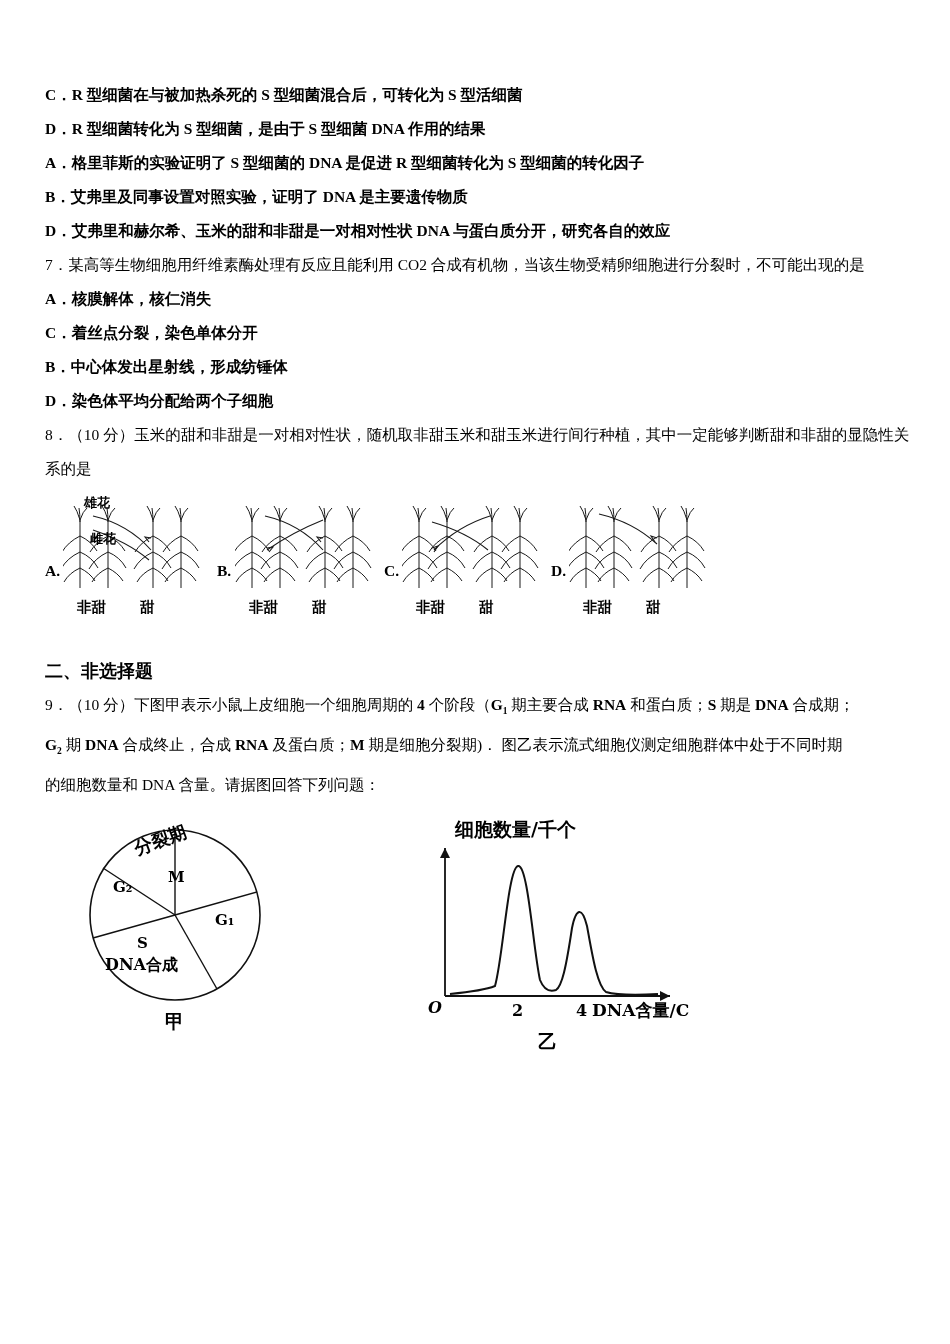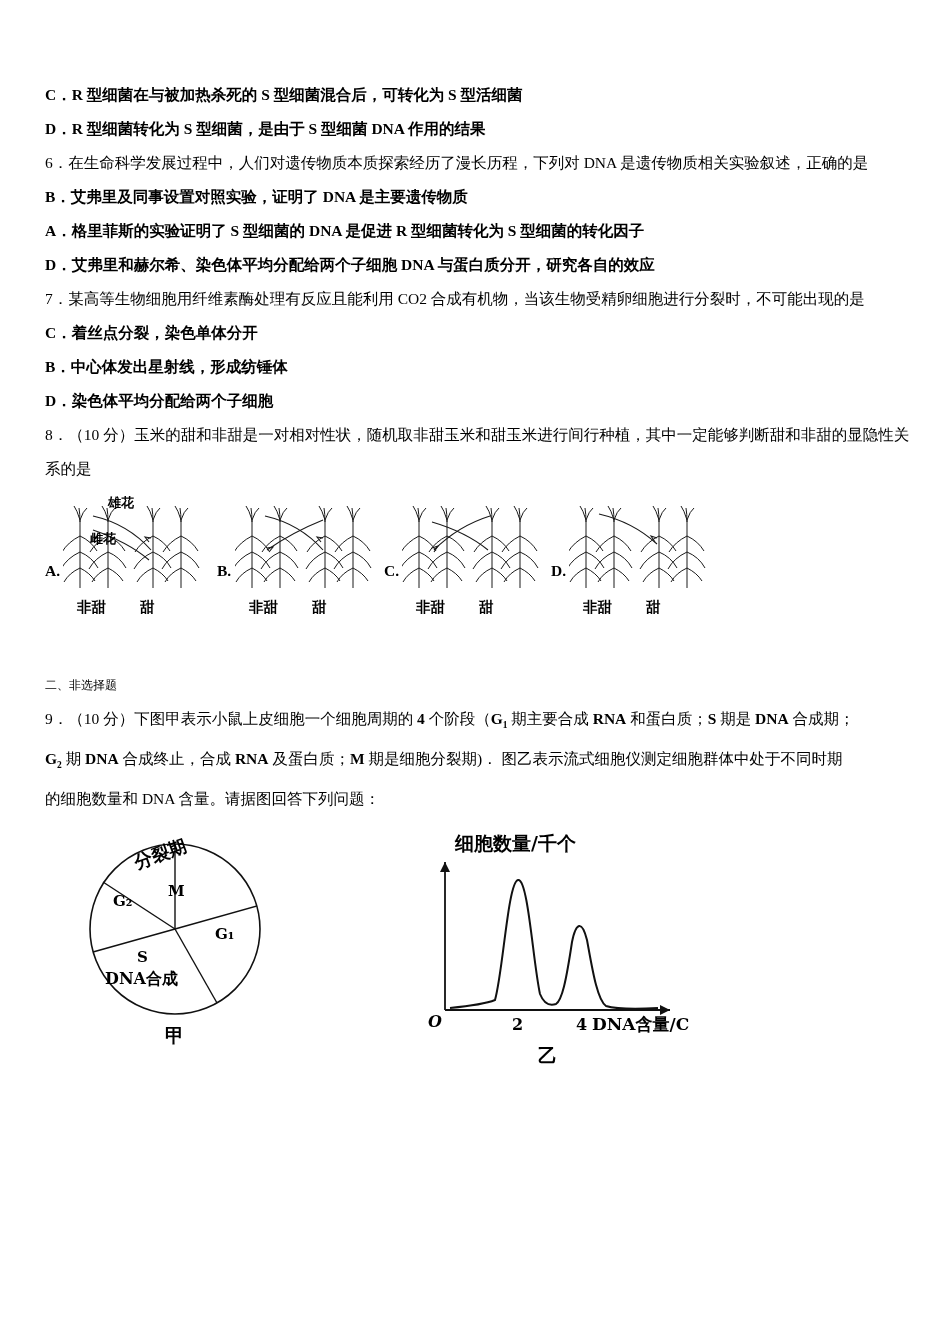--- a/index.html
+++ b/index.html
@@ -94,23 +94,24 @@
     left: 95px;
   }
   .xiong, .ci {
     position: absolute;
     font-size: 13px;
     font-weight: bold;
   }
 
   
   .section-title {
-    font-size: 12px;
+    font-size: 18px;
     line-height: 34px;
-    margin-top: 38px;
+    margin-top: 24px;
+    font-weight: bold;
   }
 
   
   .diagram-block {
     position: relative;
     height: 255px;
     margin-top: 18px;
   }
   .pie-wrap {
     position: absolute;
@@ -129,35 +130,35 @@
 <div class="page">
   <div class="content">
 
     <div class="opt">
       <span class="lbl">C．</span><span>R 型细菌在与被加热杀死的 S 型细菌混合后，可转化为 S 型活细菌</span>
     </div>
     <div class="opt">
       <span class="lbl">D．</span><span>R 型细菌转化为 S 型细菌，是由于 S 型细菌 DNA 作用的结果</span>
     </div>
 
-    <div class="q">
-      <span class="qnum">6．</span><span>在生命科学发展过程中，人们对遗传物质本质探索经历了漫长历程，下列对 DNA 是遗传物质相关实验叙述，正确的是</span>
+    <div class="opt">
+      <span class="lbl">A．</span><span>格里菲斯的实验证明了 S 型细菌的 DNA 是促进 R 型细菌转化为 S 型细菌的转化因子</span>
     </div>
     <div class="opt">
       <span class="lbl">B．</span><span>艾弗里及同事设置对照实验，证明了 DNA 是主要遗传物质</span>
     </div>
     <div class="opt">
-      <span class="lbl">A．</span><span>格里菲斯的实验证明了 S 型细菌的 DNA 是促进 R 型细菌转化为 S 型细菌的转化因子</span>
-    </div>
-    <div class="opt">
-      <span class="lbl">D．</span><span>艾弗里和赫尔希、染色体平均分配给两个子细胞 DNA 与蛋白质分开，研究各自的效应</span>
+      <span class="lbl">D．</span><span>艾弗里和赫尔希、玉米的甜和非甜是一对相对性状 DNA 与蛋白质分开，研究各自的效应</span>
     </div>
 
     <div class="q">
       <span class="qnum">7．</span><span>某高等生物细胞用纤维素酶处理有反应且能利用 CO2 合成有机物，当该生物受精卵细胞进行分裂时，不可能出现的是</span>
+    </div>
+    <div class="opt">
+      <span class="lbl">A．</span><span>核膜解体，核仁消失</span>
     </div>
     <div class="opt">
       <span class="lbl">C．</span><span>着丝点分裂，染色单体分开</span>
     </div>
     <div class="opt">
       <span class="lbl">B．</span><span>中心体发出星射线，形成纺锤体</span>
     </div>
     <div class="opt">
       <span class="lbl">D．</span><span>染色体平均分配给两个子细胞</span>
     </div>
@@ -199,21 +200,21 @@
               <path d="M12 36 q-12 6 -18 16 M12 36 q11 5 17 15"></path>
               <path d="M12 52 q-13 6 -19 17 M12 52 q12 5 18 16"></path>
               <path d="M12 68 q-11 5 -16 14 M12 68 q10 5 15 13"></path>
             </g>
 
             <path d="M30 16 q35 8 58 34" stroke-width="1.1"></path>
             <path d="M88 38 l-6 -1 l4 5" stroke-width="1.1"></path>
             <path d="M30 30 q35 12 56 30" stroke-width="1.1"></path>
           </g>
         </svg>
-        <div class="xiong" style="left:63px; top:-6px;">雄花</div>
+        <div class="xiong" style="left:39px; top:-6px;">雄花</div>
         <div class="ci" style="left:45px; top:30px;">雌花</div>
         <div class="corn-caption">
           <span class="left">非甜</span>
           <span class="right">甜</span>
         </div>
       </div>
 
       <div class="corn-group" style="left:172px;">
         <div class="corn-label" style="left:0px;">B.</div>
         <svg class="corn-svg" width="160" height="95" viewBox="0 0 160 95">

